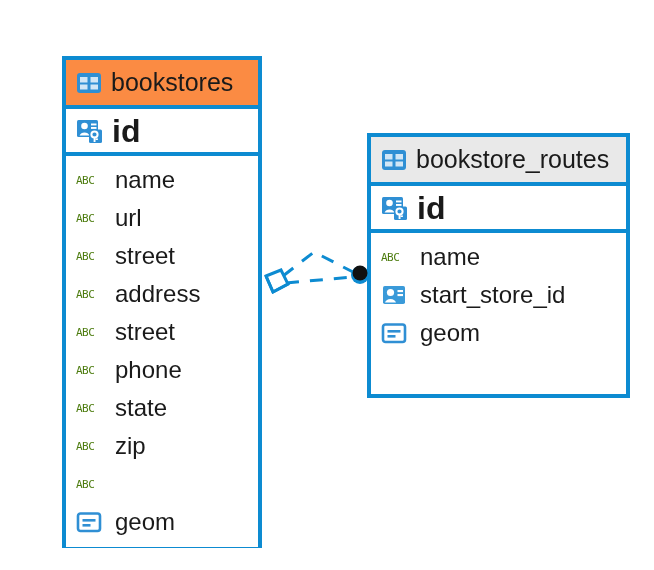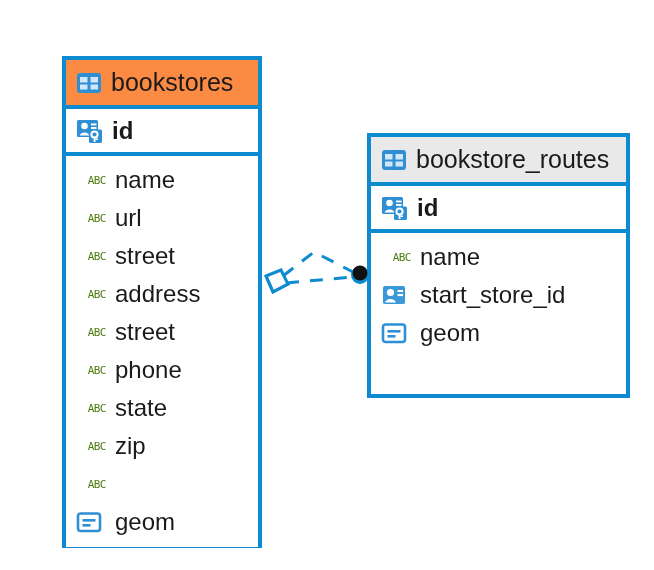--- a/index.html
+++ b/index.html
@@ -13,21 +13,20 @@
     position: relative;
     overflow: hidden;
     font-family: "Liberation Sans", sans-serif;
   }
 
   #canvas {
     position: absolute;
     left: 0; top: 0;
     width: 654px;
     height: 570px;
-    text-align: right;
   }
 
   
   .entity {
     position: absolute;
     box-sizing: border-box;
     border: 4px solid #0d8bd1;
     background: #ffffff;
   }
 
@@ -45,21 +44,21 @@
   .entity-header.accent-orange { background: #fb8b43; }
   .entity-header.accent-gray   { background: #e9e9e9; }
 
   .entity-pk {
     box-sizing: border-box;
     display: flex;
     align-items: center;
     gap: 9px;
     padding: 0 10px;
     border-bottom: 4px solid #0d8bd1;
-    font-size: 24px;
+    font-size: 32px;
     font-weight: bold;
     color: #1a1a1a;
     background: #ffffff;
     white-space: nowrap;
   }
 
   .entity-fields {
     padding: 5px 0 6px 0;
     background: #ffffff;
   }

